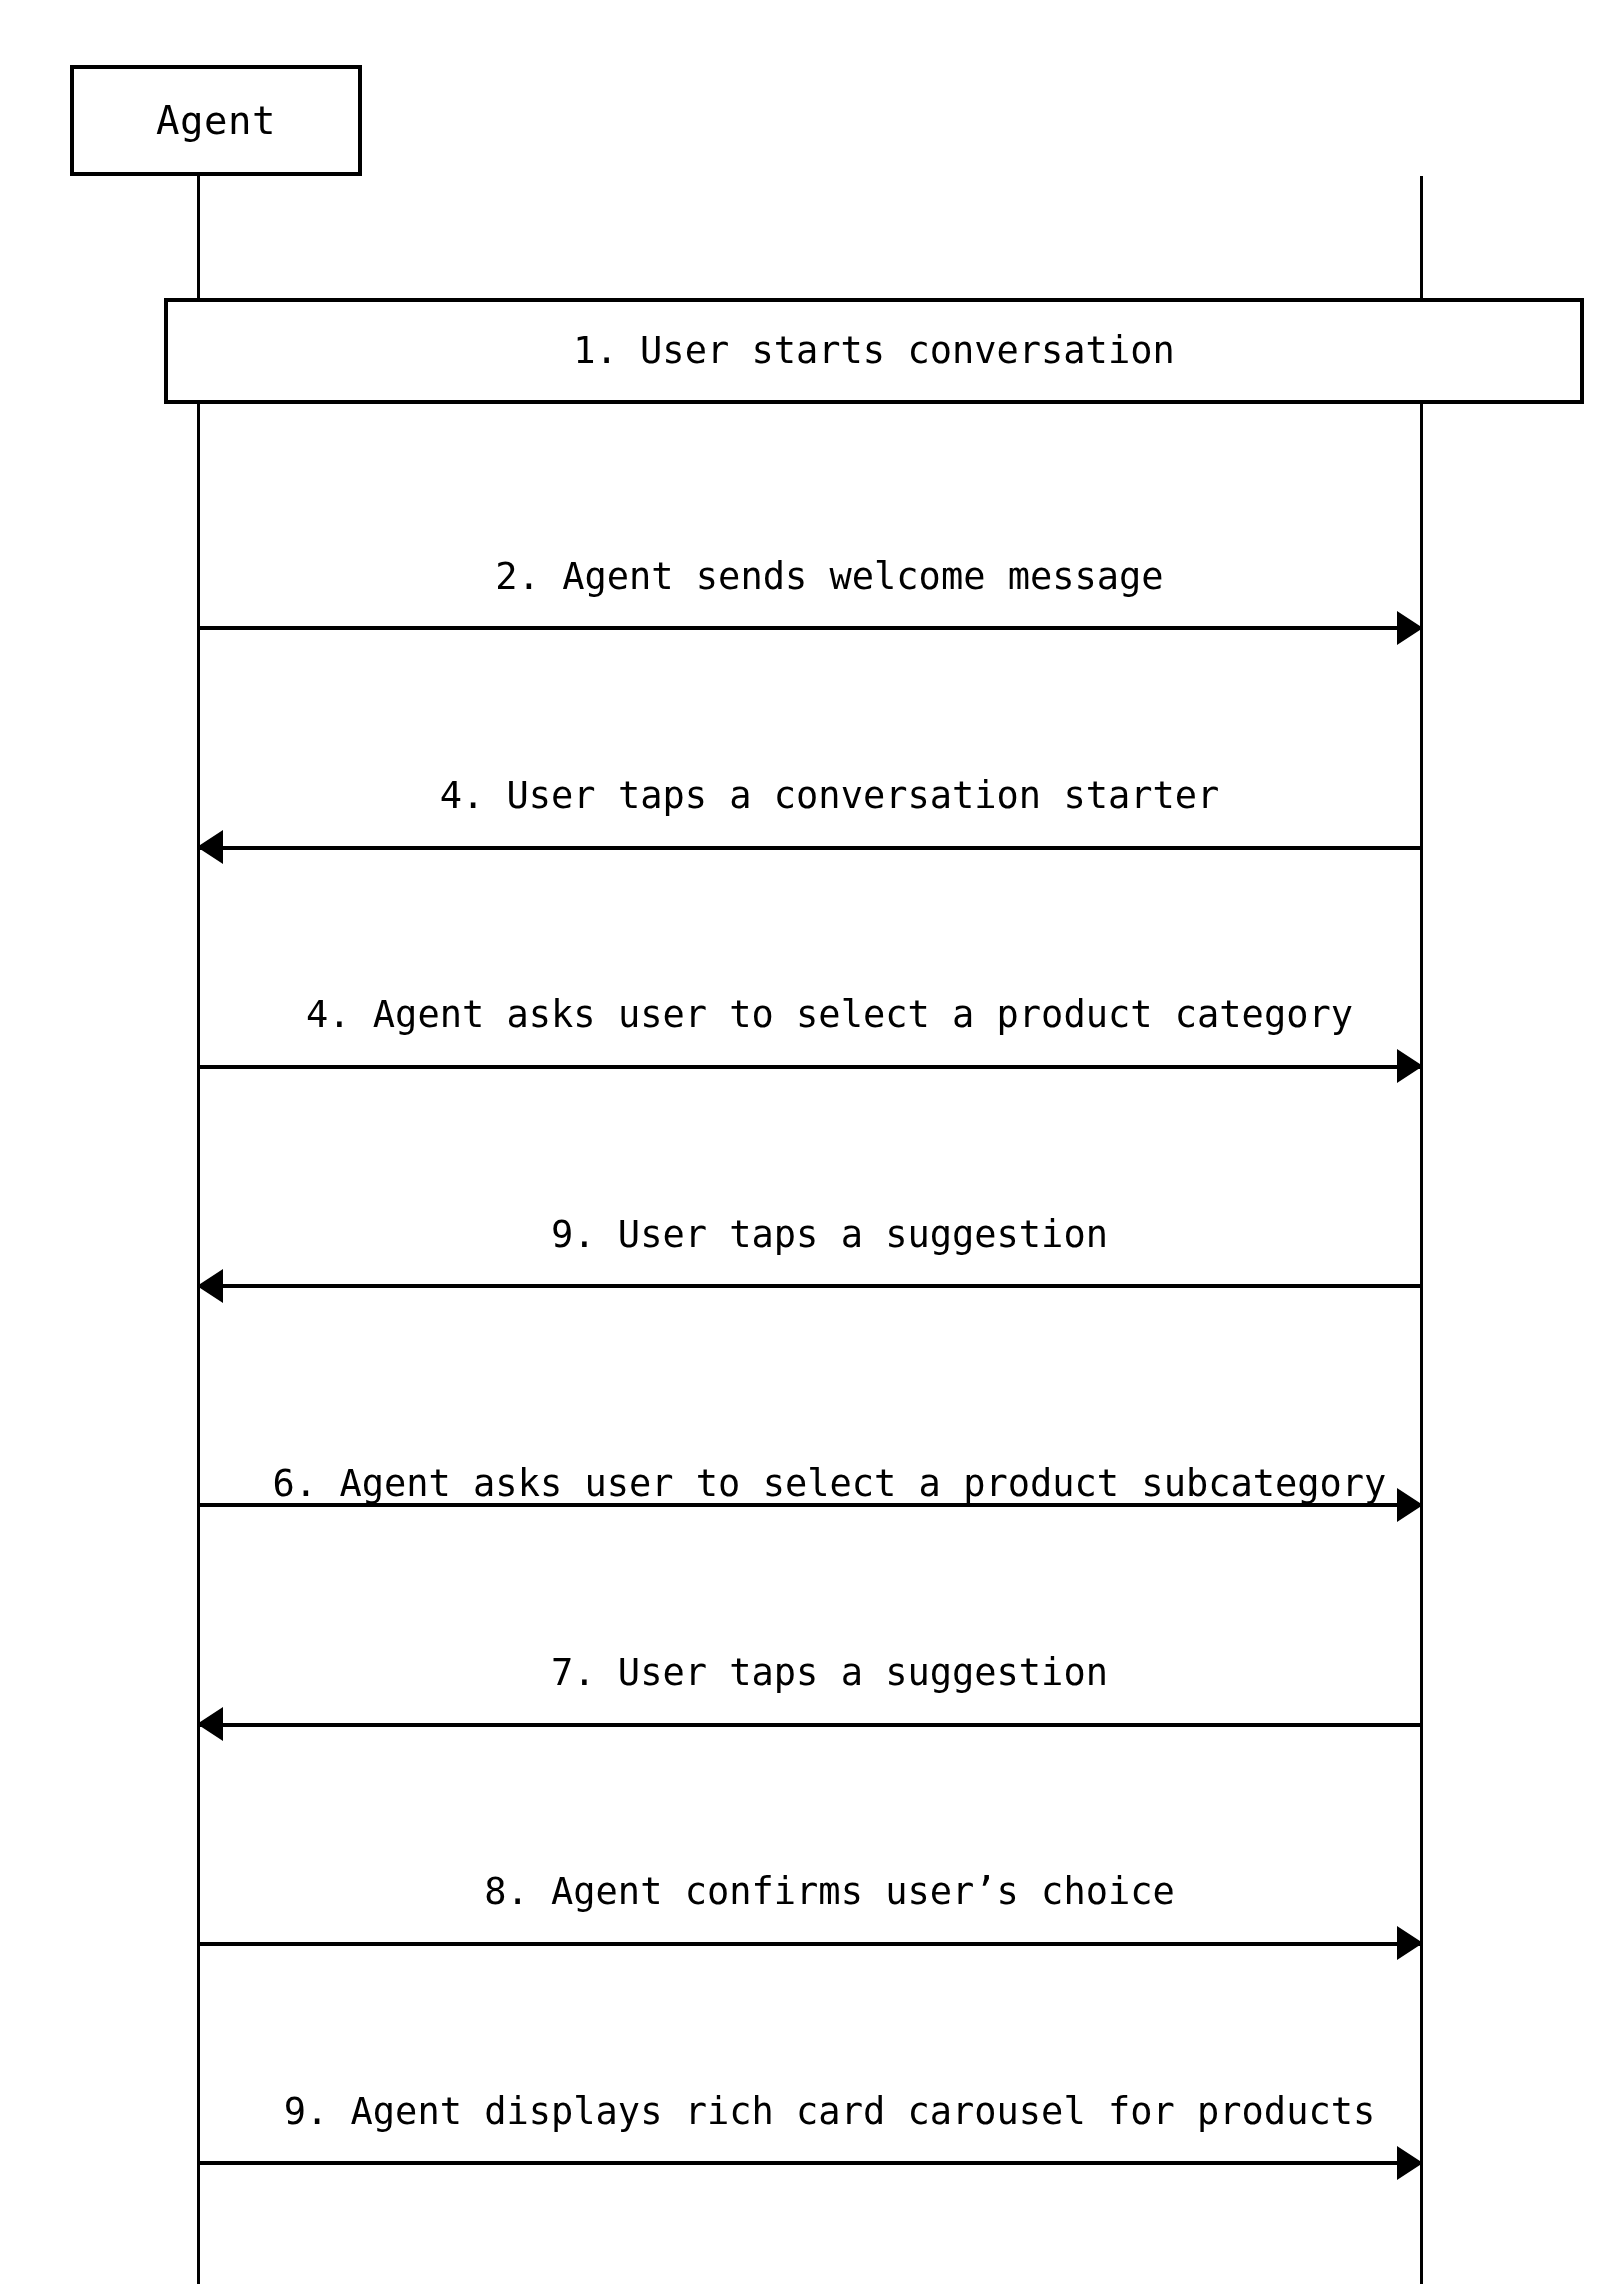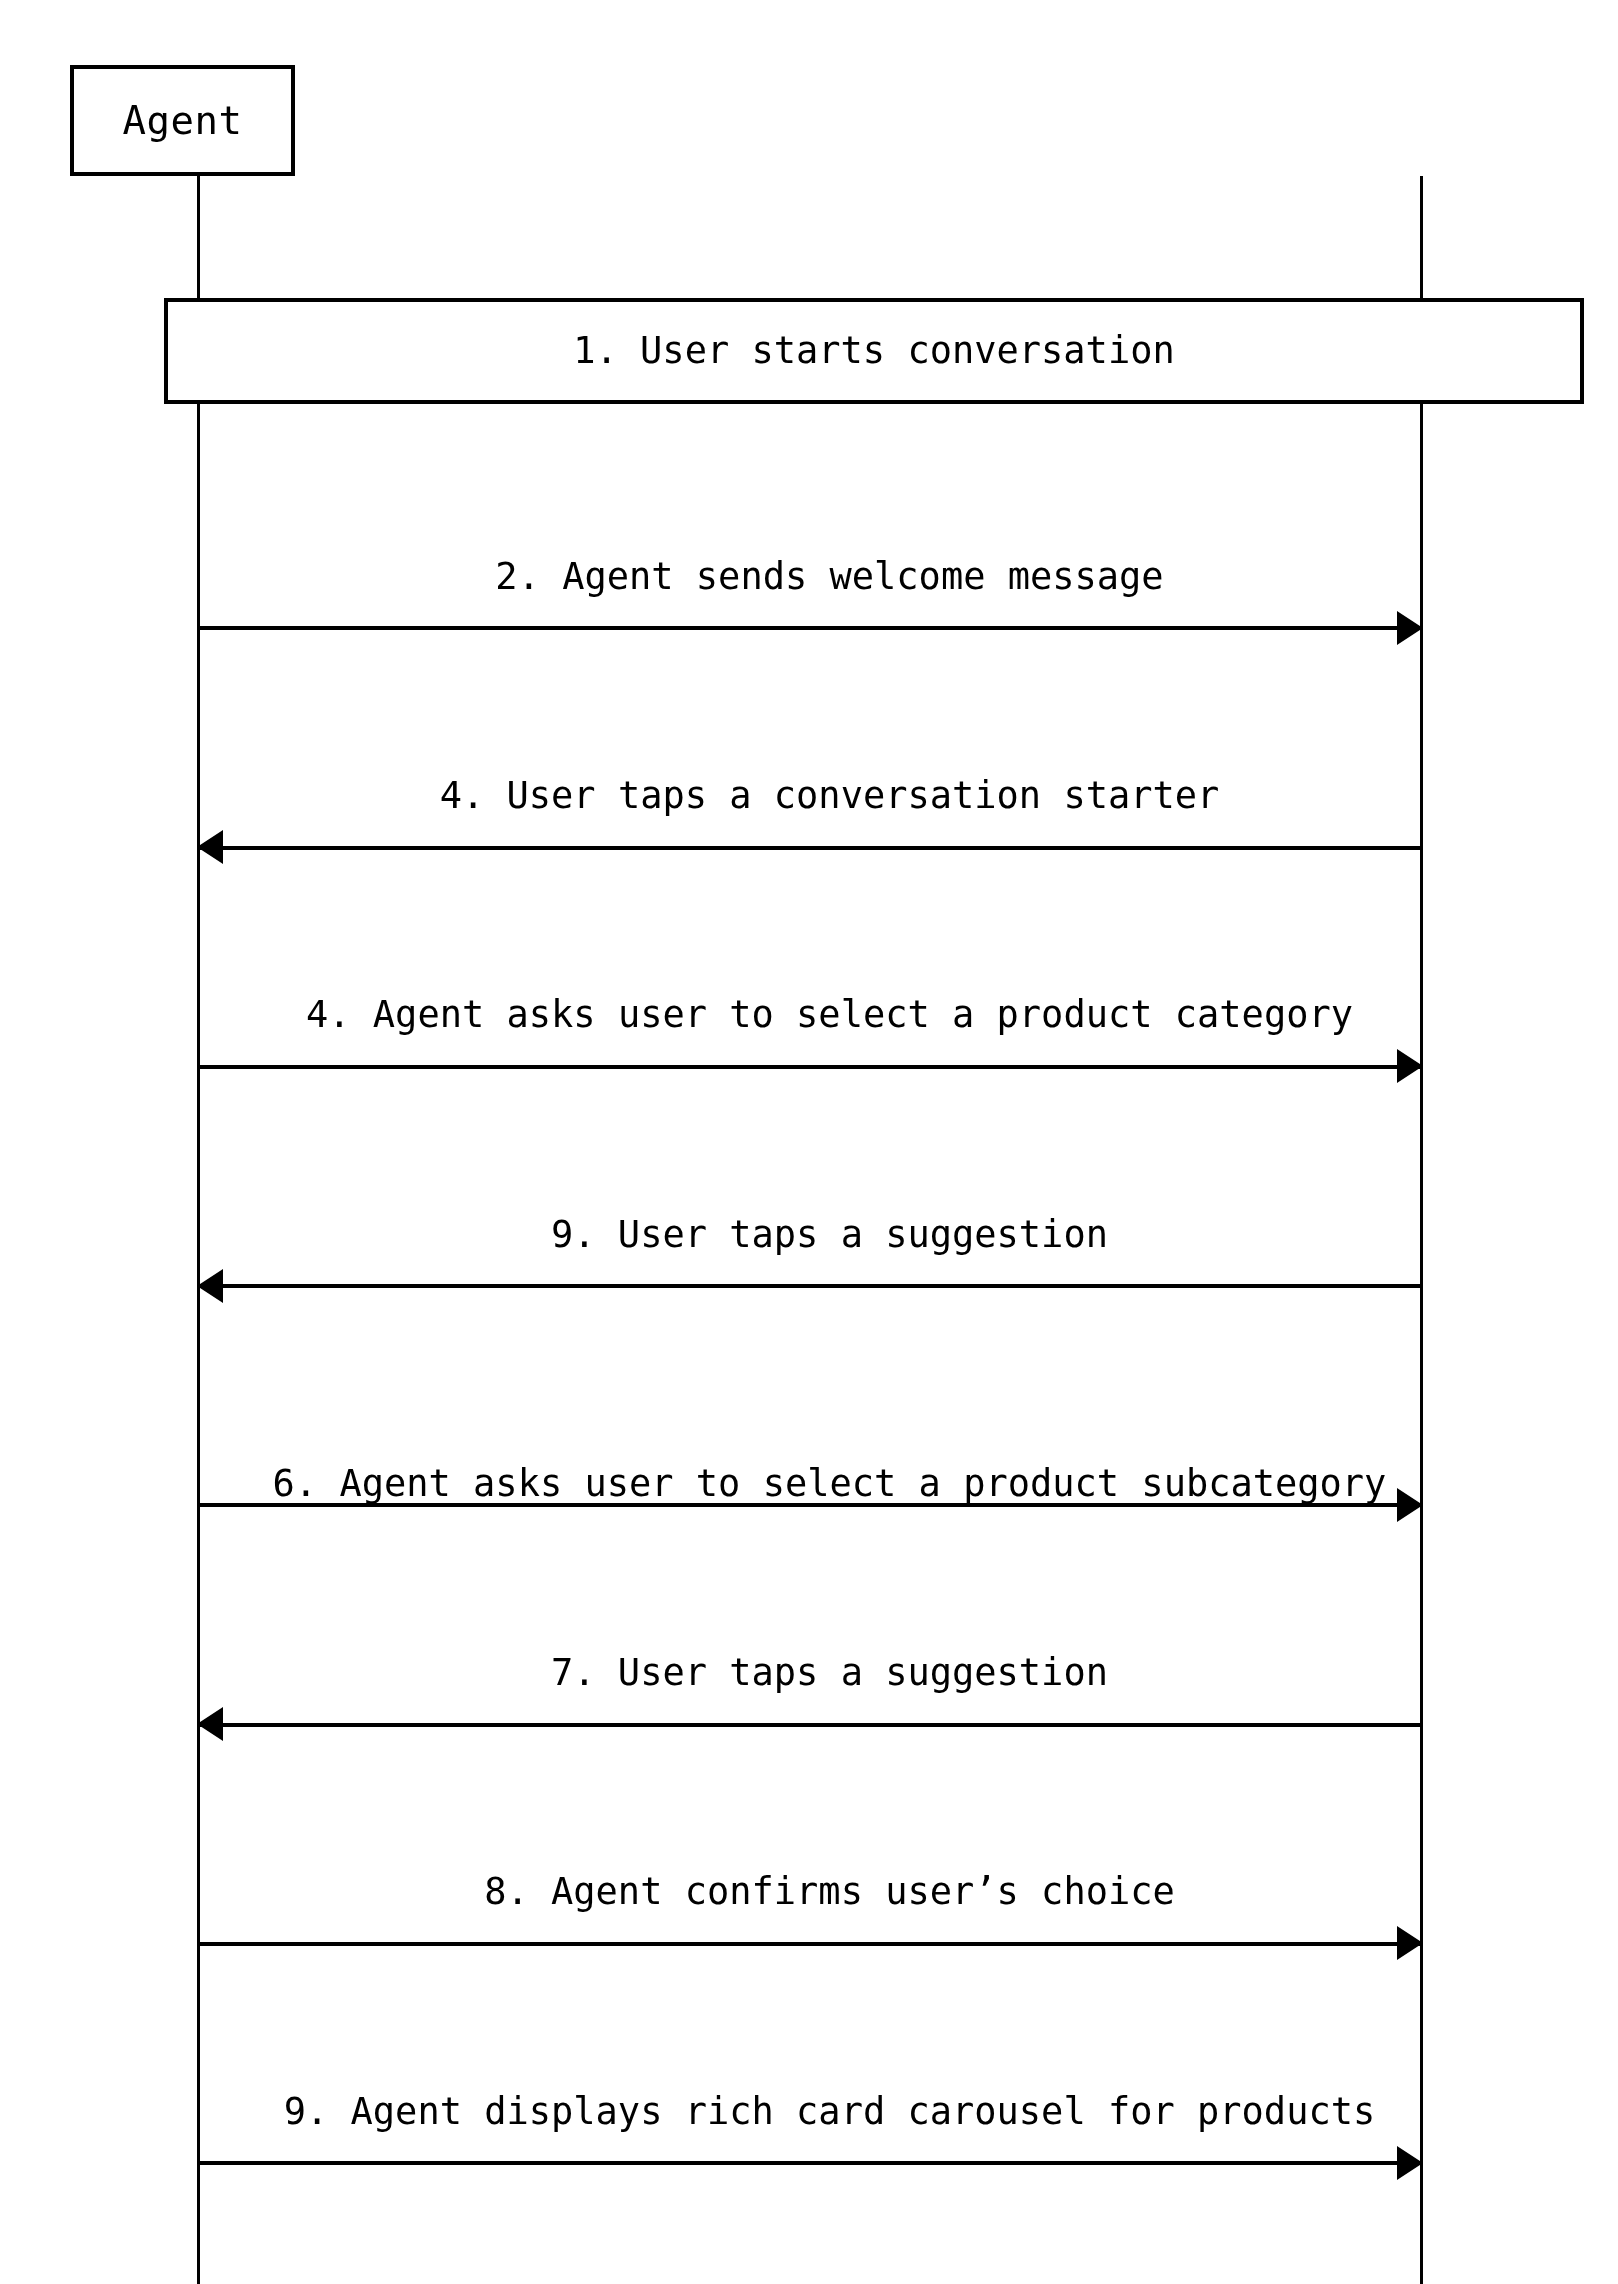--- a/index.html
+++ b/index.html
@@ -93,21 +93,21 @@
     margin-left: 20px;
   }
 </style>
 </head>
 <body>
 
 <div id="diagram-root">
 
 <div class="lifeline" style="left: 197px; top: 176px; height: 3067px;"></div>
     <div class="lifeline" style="left: 1420px; top: 176px; height: 3067px;"></div>
-    <div class="participant-box" style="left: 70px; top: 65px; width: 225px; height: 111px;">
+    <div class="participant-box" style="left: 70px; top: 65px; width: 292px; height: 111px;">
       <span>Agent</span>
     </div>
     <div class="note-box" style="left: 164px; top: 298px; width: 1420px; height: 106px;">
       <div class="note-label">1. User starts conversation</div>
     </div>
     <div class="message" style="left: 0px; top: 0px; width: 1619px; height: 0px;">
       <div class="message-line" style="left: 199px; width: 1223px; top: 626px;"></div>
       <div class="arrowhead right" style="top: 611px; left: 1397px;"></div>
       <div class="message-label" style="top: 553px;">2. Agent sends welcome message</div>
     </div>

